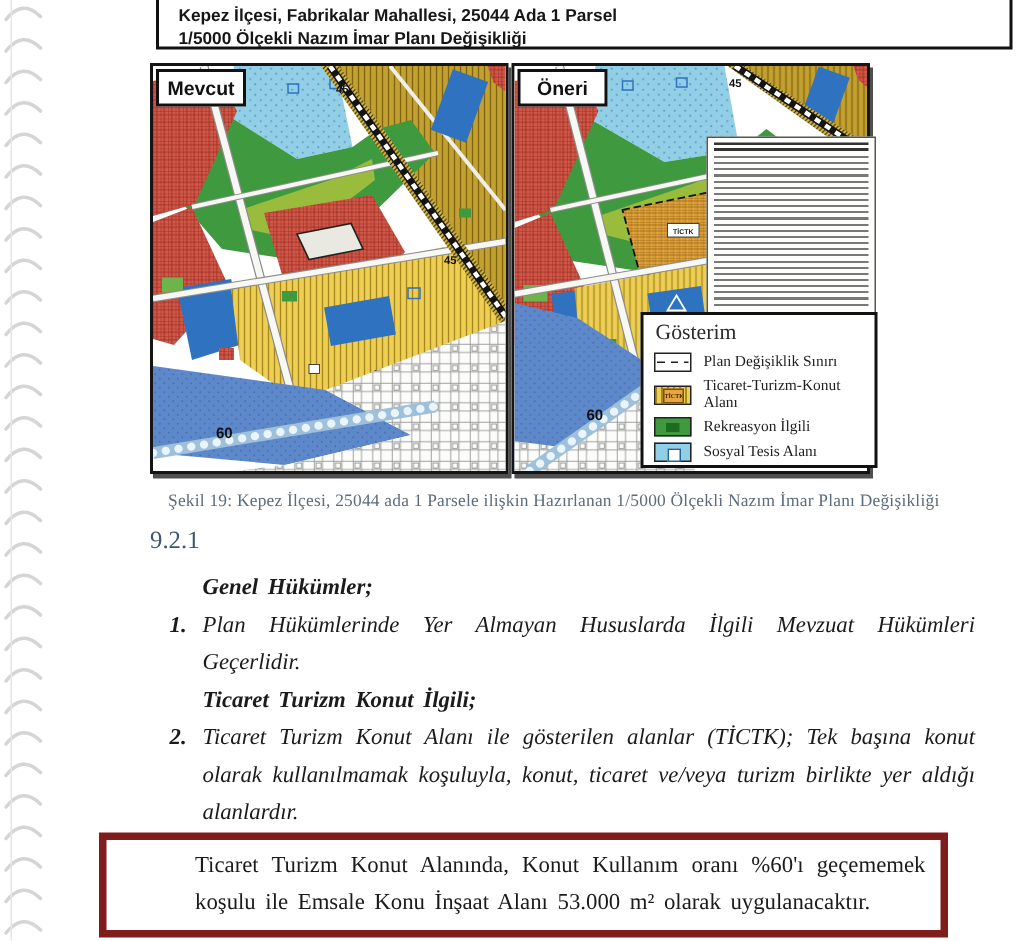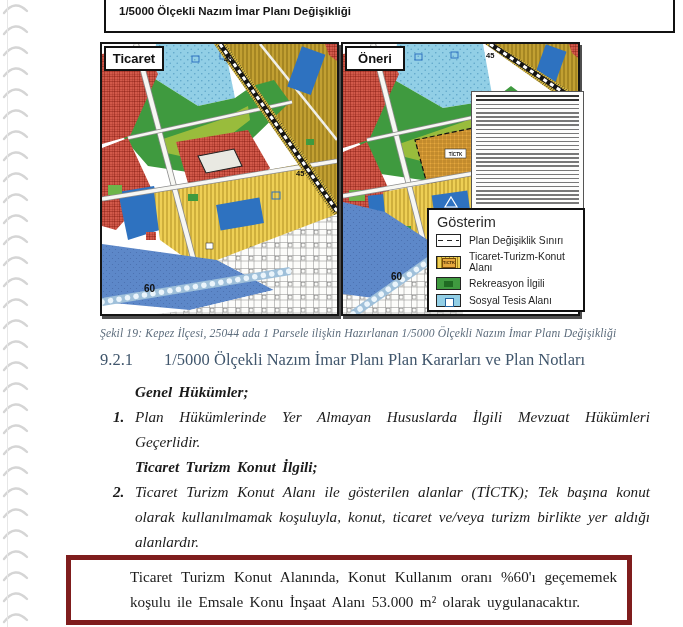--- a/index.html
+++ b/index.html
@@ -31,42 +31,42 @@
   .notes-box{position:absolute;left:128px;top:47px;width:113px;height:122px;z-index:4;
              background:#fdfdfc;border:1px solid #555;box-sizing:border-box;padding:3px 4px;}
   .notes-title{height:7px;margin-bottom:2px;
       background:repeating-linear-gradient(180deg,#333 0 2px,transparent 2px 4px);}
   .notes-lines{height:100px;opacity:.8;
       background:repeating-linear-gradient(180deg,#575757 0 1.4px,transparent 1.4px 4.1px);}
 
   
   .legend{position:absolute;left:84px;top:164px;width:158px;height:104px;z-index:6;
           background:#fff;border:2px solid #111;box-sizing:border-box;padding:4px 7px;
-          font-family:Liberation Sans, sans-serif;color:#222;}
+          font-family:Liberation Serif, serif;color:#222;}
   .legend-title{font-size:14.5px;margin:0 0 3px 1px;color:#2b2b2b;}
   .legend-row{display:flex;align-items:center;margin:4px 0;}
   .legend-sym{width:25px;height:13px;border:1.4px solid #222;box-sizing:border-box;
               margin-right:8px;position:relative;flex:0 0 auto;}
   .legend-label{font-size:10.3px;color:#1e1e1e;}
   .sym-boundary{background:#fff;}
   .sym-boundary .dash{position:absolute;left:1px;right:1px;top:4.5px;height:1.6px;
       background:repeating-linear-gradient(90deg,#222 0 5px,transparent 5px 9px);}
   .sym-tictk{background:repeating-linear-gradient(90deg,#a8871c 0 1px,#eecf55 1px 4px);}
   .sym-tictk .chip{position:absolute;left:5px;top:1.5px;width:12px;height:7.5px;
       background:#e6a83e;border:.8px solid #7a4d08;font-size:4px;font-weight:bold;
       color:#3c2500;text-align:center;line-height:7px;overflow:hidden;}
   .sym-rec{background:#3f9a3f;}
   .sym-rec .chip{position:absolute;left:7px;top:3px;width:9px;height:6px;background:#1f6b22;}
   .sym-sos{background:#92cfe6;}
   .sym-sos .chip{position:absolute;left:8px;top:2.5px;width:7px;height:7px;background:#fff;
       border:.8px solid #23629c;font-size:5px;line-height:6.5px;text-align:center;color:#23629c;}
 
   
   .textcol{position:absolute;left:98px;top:327px;width:552px;}
-  .caption{font-size:11.6px;font-style:italic;color:#5c6c7c;letter-spacing:.15px;margin:0 0 0 2px;}
+  .caption{font-size:11.6px;color:#5c6c7c;letter-spacing:.15px;margin:0 0 0 14px;}
   .sec-head{margin:10px 0 0 2px;font-size:16.5px;color:#40566c;display:flex;}
   .sec-num{flex:0 0 auto;margin-right:31px;}
   .doc-body{margin-top:9px;font-size:15.2px;line-height:25px;text-align:justify;
             -moz-text-align-last:left;text-align-last:left;word-spacing:2.6px;color:#1b1b1b;}
   .doc-body p{margin:0;font-style:italic;}
   .subhead{font-weight:bold;margin-left:37px !important;}
   .num-item{position:relative;padding-left:37px;}
   .num-item .no{position:absolute;left:15px;top:0;font-weight:bold;}
   .hl-box{border:5px solid #7f1d1d;margin:1px 18px 2px -32px;
           padding:4px 10px 6px 59px;background:transparent;}
@@ -105,20 +105,21 @@
   <use href="#arc" y="506"></use>
     <use href="#arc" y="527"></use>
     <use href="#arc" y="548"></use>
     <use href="#arc" y="569"></use>
   <use href="#arc" y="590"></use>
     <use href="#arc" y="611"></use>
 </svg>
 <div class="page-edge"></div>
 
 <div class="header-box">
+  <div>Kepez İlçesi, Fabrikalar Mahallesi, 25044 Ada 1 Parsel</div>
   <div>1/5000 Ölçekli Nazım İmar Planı Değişikliği</div>
 </div>
 
 <div class="map-frame left">
   <svg viewBox="0 0 235 270" preserveAspectRatio="none">
     <defs>
       <pattern id="pRed" width="5" height="5" patternUnits="userSpaceOnUse">
         <rect width="5" height="5" fill="#d2594a"></rect>
         <path d="M0,0H5 M0,2.5H5 M0,0V5 M2.5,0V5" stroke="rgba(120,18,8,.55)" stroke-width=".7"></path>
       </pattern>
@@ -228,21 +229,21 @@
       <path d="M0,258 L188,227" stroke="#9fc0da" stroke-width="8"></path>
       <path d="M0,258 L188,227" stroke="#eaf4fb" stroke-width="5.5" stroke-dasharray="0.1 8.5" stroke-linecap="round"></path>
     </g>
 
     <g font-family="Liberation Sans, sans-serif" font-weight="bold" fill="#111">
       <text x="122" y="18" font-size="7.5">45</text>
       <text x="194" y="132" font-size="7.5">45</text>
       <text x="42" y="248" font-size="10">60</text>
     </g>
   </svg>
-  <div class="map-tag">Ticaret</div>
+  <div class="map-tag">Mevcut</div>
 </div>
 
 <div class="map-frame right">
   <svg viewBox="0 0 235 270" preserveAspectRatio="none">
     <rect width="235" height="270" fill="#fff"></rect>
 
     <g>
       <polygon points="150,0 235,0 235,62" fill="url(#pOli)"></polygon>
       <rect x="196" y="3" width="22" height="36" fill="#2e72c0" transform="rotate(20 207 21)"></rect>
       <polygon points="226,0 235,0 235,14 229,9" fill="url(#pRed)"></polygon>
@@ -355,21 +356,20 @@
     </div>
   </div>
 </div>
 
 <div class="textcol">
 
   <p class="caption">Şekil 19: Kepez İlçesi, 25044 ada 1 Parsele ilişkin Hazırlanan 1/5000 Ölçekli Nazım İmar Planı Değişikliği</p>
 
   <div class="sec-head">
     <span class="sec-num">9.2.1</span>
-    <span>1/5000 Ölçekli Nazım İmar Planı Plan Kararları ve Plan Notları</span>
   </div>
 
   <div class="doc-body">
 
     <p class="subhead">Genel Hükümler;</p>
 
     <p class="num-item">
       <span class="no">1.</span>
       <span>Plan Hükümlerinde Yer Almayan Hususlarda İlgili Mevzuat Hükümleri Geçerlidir.</span>
     </p>

